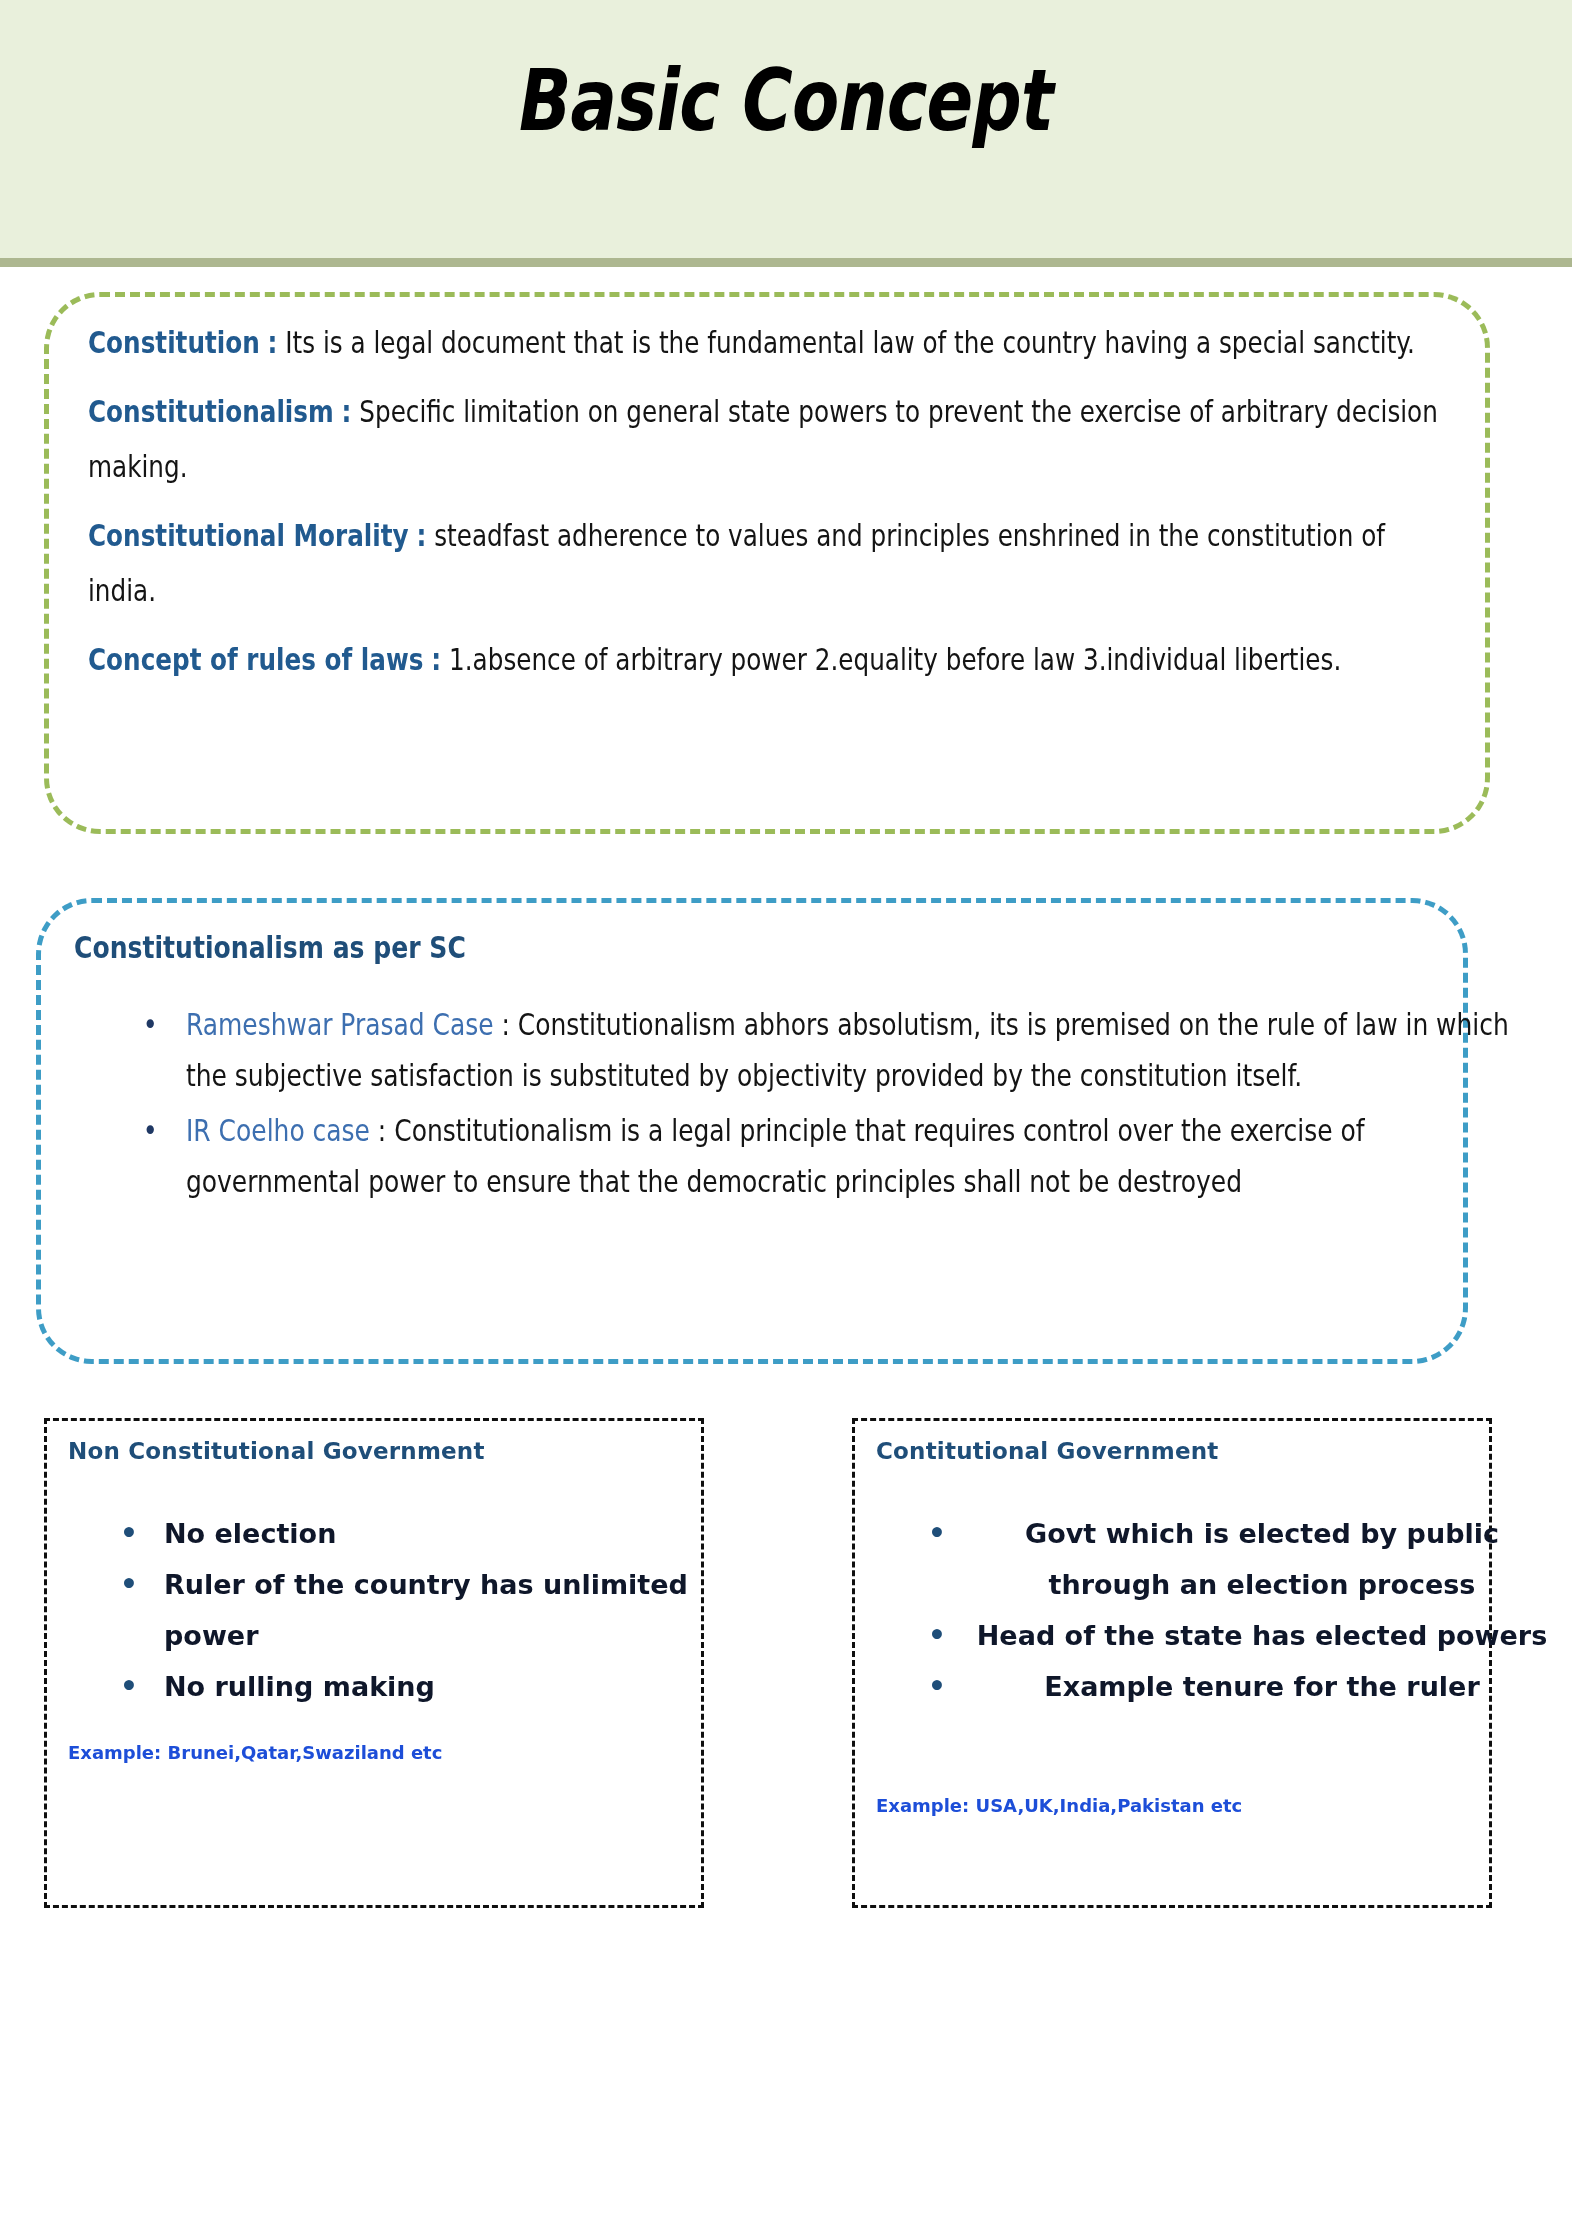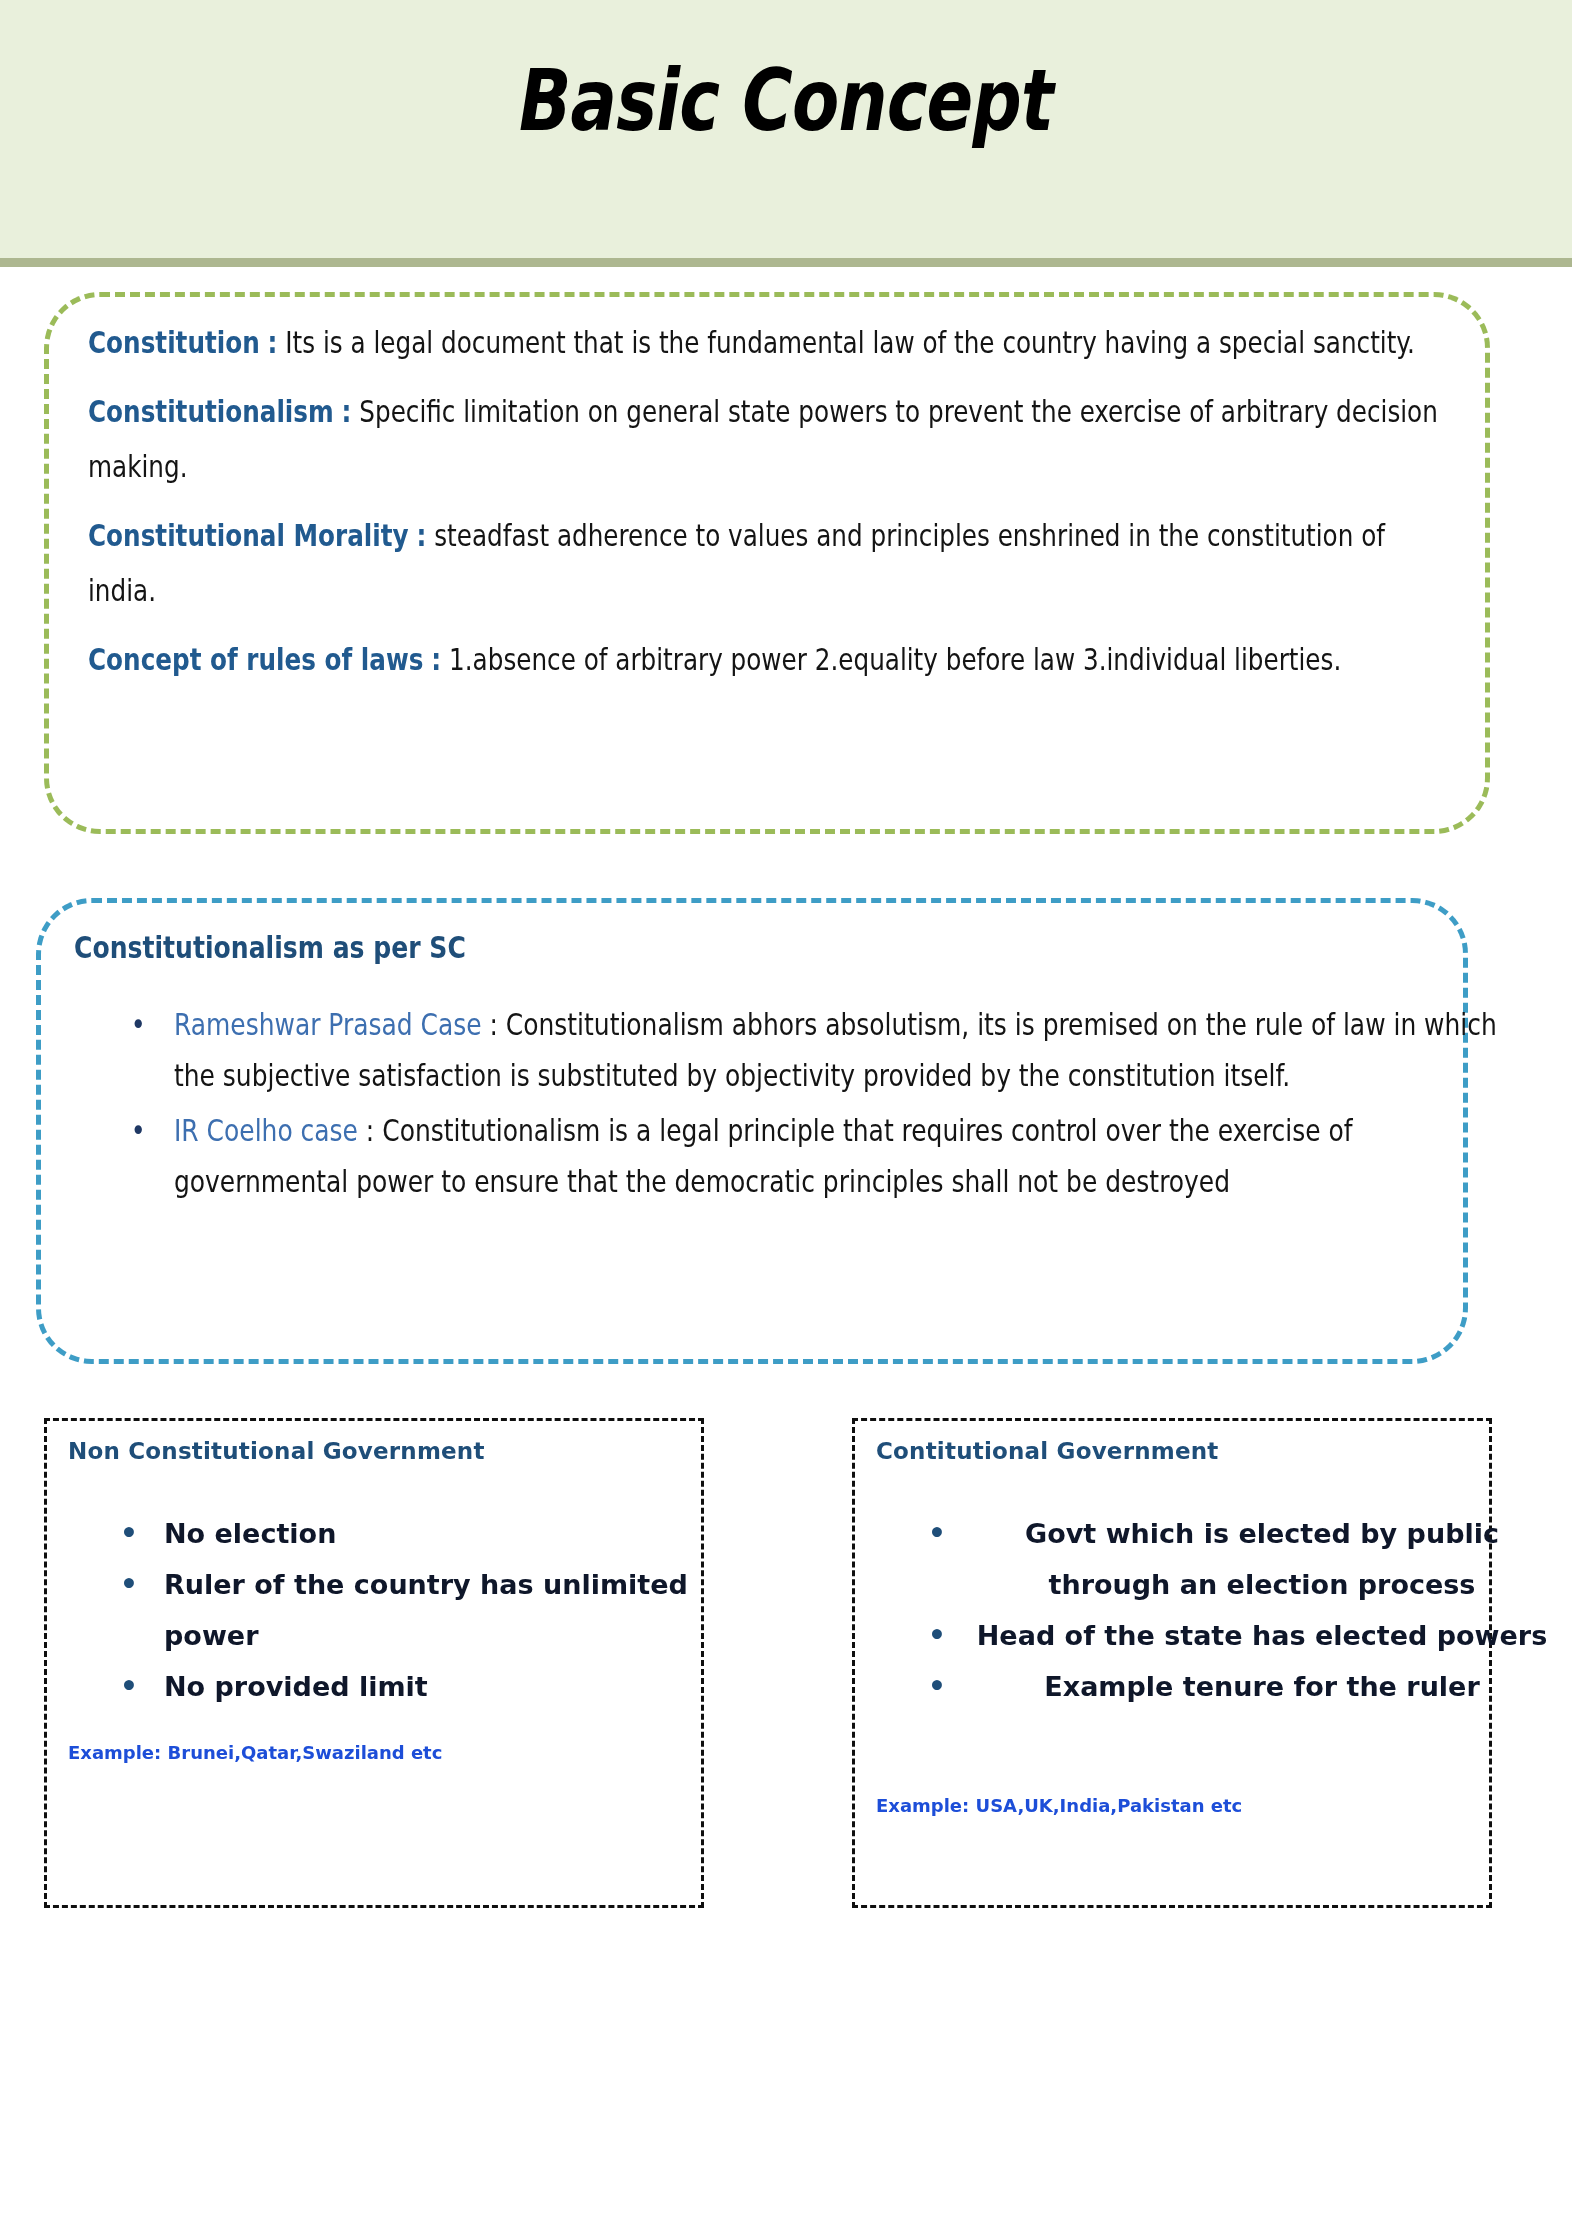--- a/index.html
+++ b/index.html
@@ -104,21 +104,21 @@
     top: 930px;
     font-family: "DejaVu Sans Condensed", "DejaVu Sans", sans-serif;
     font-size: 30px;
     font-weight: 700;
     color: #1f4e79;
     transform: scaleX(0.93);
     transform-origin: left top;
   }
   .box-blue-list {
     position: absolute;
-    left: 84px;
+    left: 96px;
     top: 1000px;
     width: 1340px;
     margin: 0;
     padding: 0 0 0 90px;
     list-style: none;
   }
   .blue-li {
     position: relative;
     font-family: "DejaVu Sans Condensed", "DejaVu Sans", sans-serif;
     font-size: 29.5px;
@@ -252,21 +252,21 @@
     <span class="case-colon">:</span>
     <span>Constitutionalism is a legal principle that requires control over the exercise of governmental power to ensure that the democratic principles shall not be destroyed</span>
   </li>
 </ul>
 
 <div class="box-dash box-left"></div>
 <div class="cmp-title cmp-title-left">Non Constitutional Government</div>
 <ul class="cmp-list cmp-list-left">
   <li class="cmp-li">No election</li>
   <li class="cmp-li">Ruler of the country has unlimited power</li>
-  <li class="cmp-li">No provided limit</li>
+  <li class="cmp-li">No rulling making</li>
 </ul>
 <div class="cmp-example cmp-example-left">Example: Brunei,Qatar,Swaziland etc</div>
 
 <div class="box-dash box-right"></div>
 <div class="cmp-title cmp-title-right">Contitutional Government</div>
 <ul class="cmp-list cmp-list-right">
   <li class="cmp-li">Govt which is elected by public through an election process</li>
   <li class="cmp-li">Head of the state has elected powers</li>
   <li class="cmp-li">Example tenure for the ruler</li>
 </ul>

